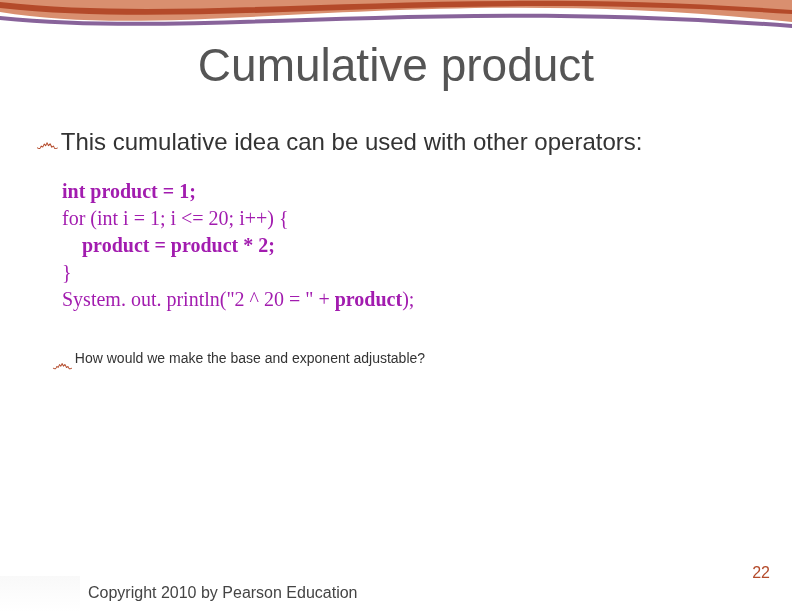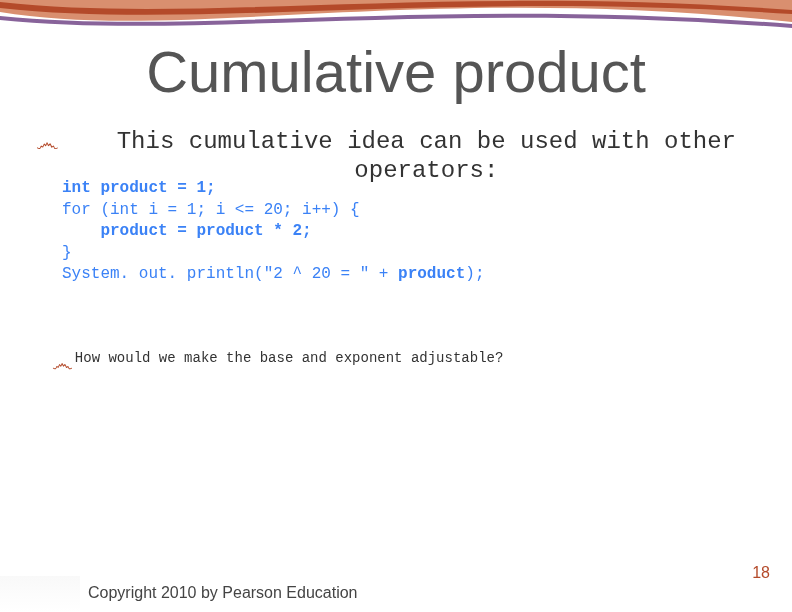--- a/index.html
+++ b/index.html
@@ -16,21 +16,21 @@
     top: 0; left: 0; width: 792px; height: 40px;
     pointer-events: none;
   }
 
   .title {
     position: absolute;
     top: 38px;
     left: 0;
     width: 792px;
     text-align: center;
-    font-size: 58px;
+    font-size: 46px;
     color: #555555;
     font-family: Verdana, Geneva, sans-serif;
     font-weight: 400;
   }
 
   .bullet-row {
     position: absolute;
     left: 36px;
     display: flex;
     align-items: flex-start;
@@ -45,33 +45,33 @@
     line-height: 1.1;
     font-family: "Segoe UI Symbol", Arial, sans-serif;
     padding-top: 2px;
   }
   .bullet-row.second .bullet-glyph { font-size: 22px; }
 
   .bullet-text {
     color: #333;
     font-size: 24px;
     line-height: 1.2;
-    font-family: Liberation Mono, monospace;
+    font-family: Liberation Sans, sans-serif;
     text-align: center;
   }
   .bullet-row.second .bullet-text { font-size: 14px; }
 
   .code-block {
     position: absolute;
     top: 178px;
     left: 62px;
-    font-family: Liberation Mono, monospace;
-    font-size: 16px;
+    font-family: Liberation Serif, serif;
+    font-size: 20px;
     line-height: 1.35;
-    color: #3b82f6;
+    color: #a21caf;
     white-space: pre;
   }
   .code-block .b { font-weight: bold; }
 
   .copyright {
     position: absolute;
     bottom: 10px;
     left: 88px;
     font-size: 16px;
     color: #444;
@@ -118,13 +118,13 @@
 <span>System. out. println("2 ^ 20 = " + </span><span class="b">product</span><span>);</span></div>
 
 <div class="bullet-row second">
   <span class="bullet-glyph">෴</span>
   <span class="bullet-text">How would we make the base and exponent adjustable?</span>
 </div>
 
 <div class="corner-img"></div>
 
 <div class="copyright">Copyright 2010 by Pearson Education</div>
-<div class="pagenum">18</div>
+<div class="pagenum">22</div>
 
 </body></html>

